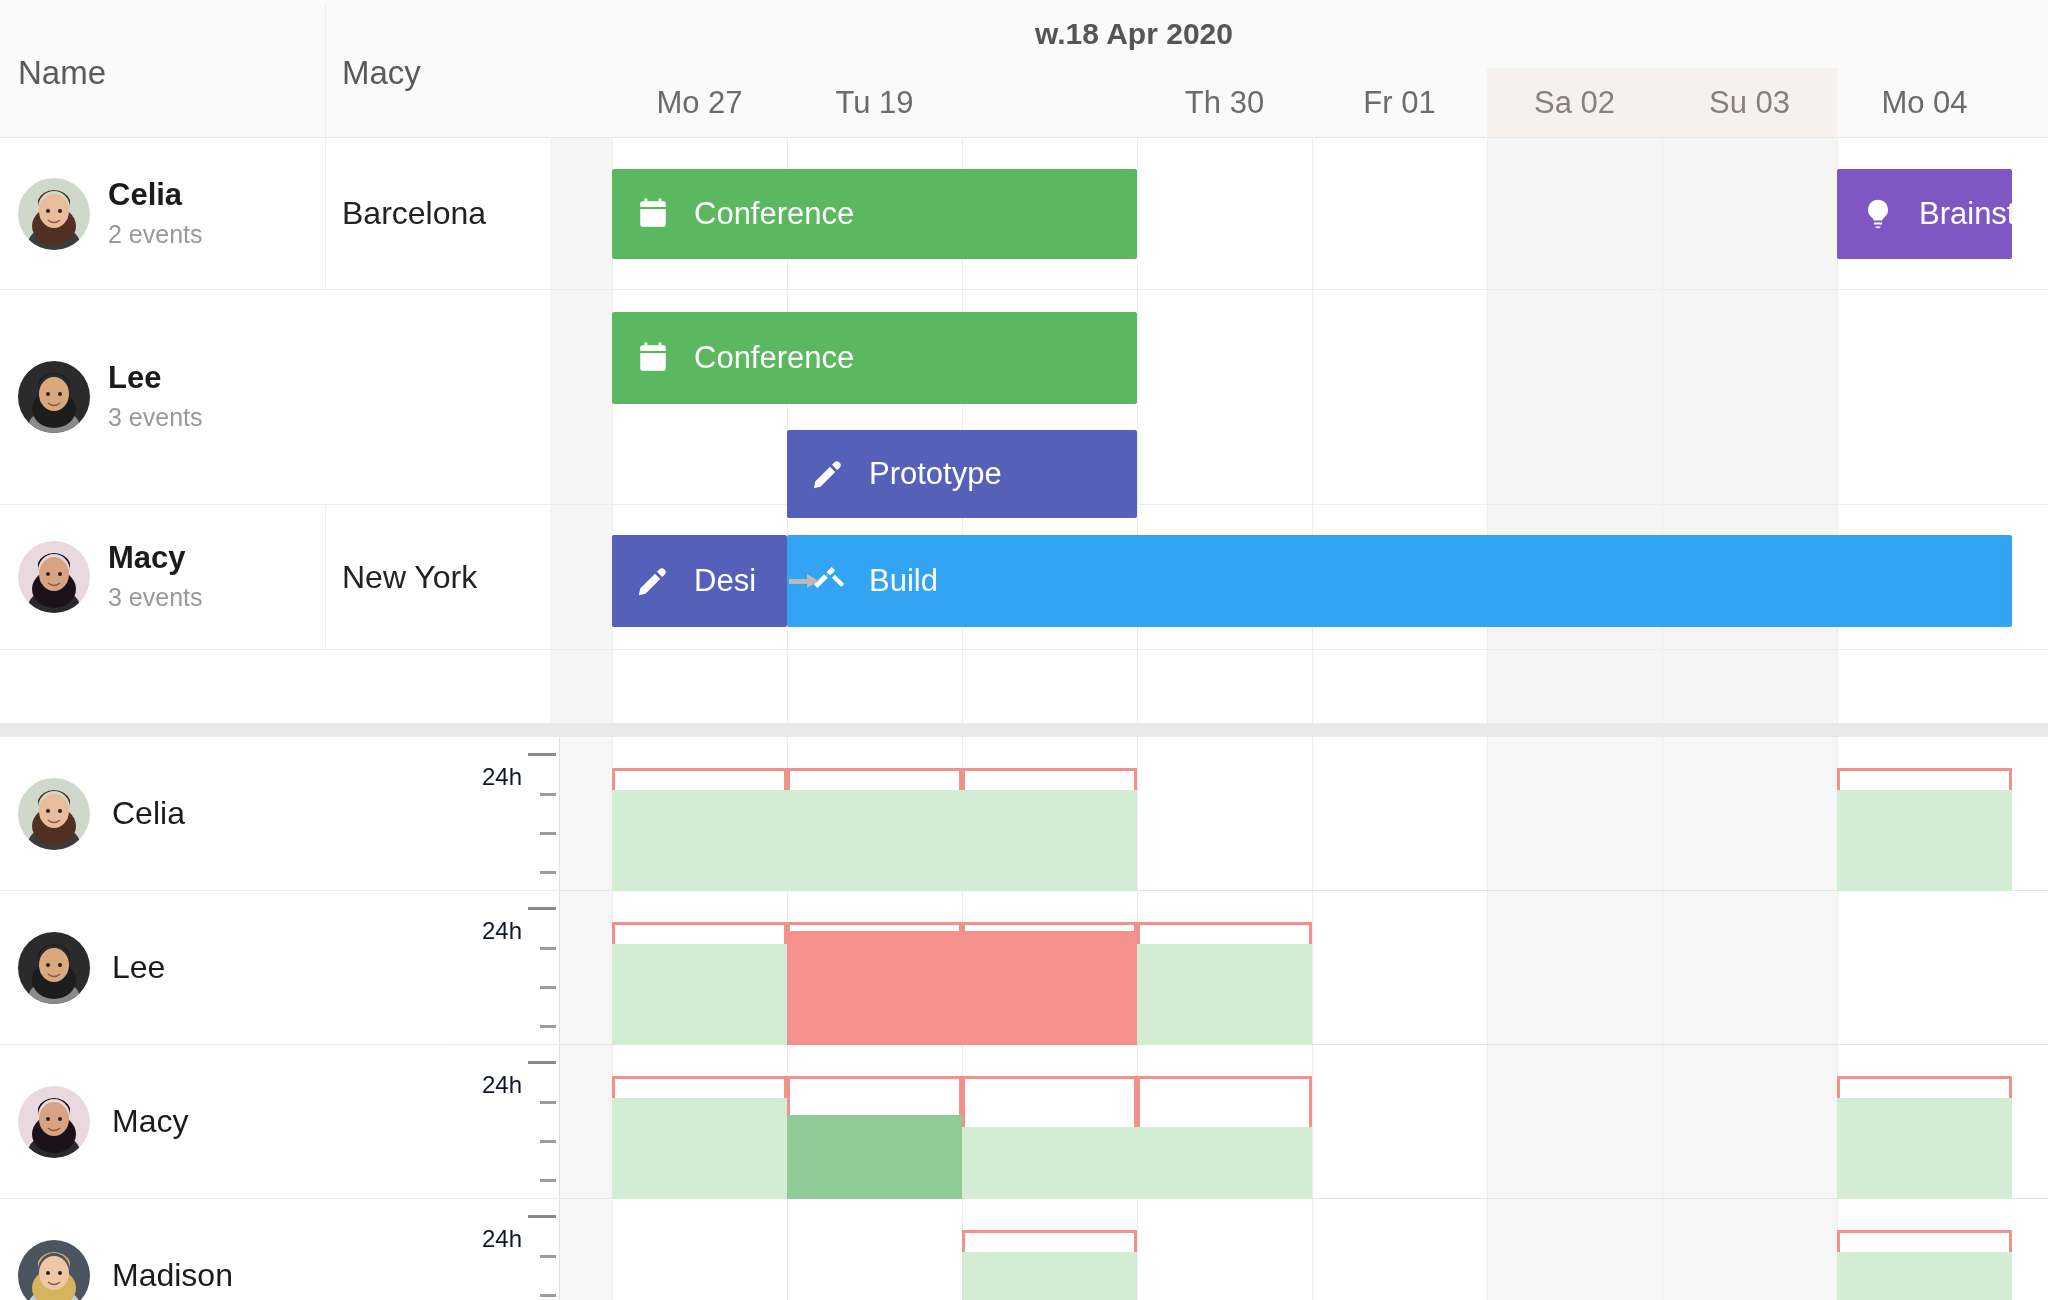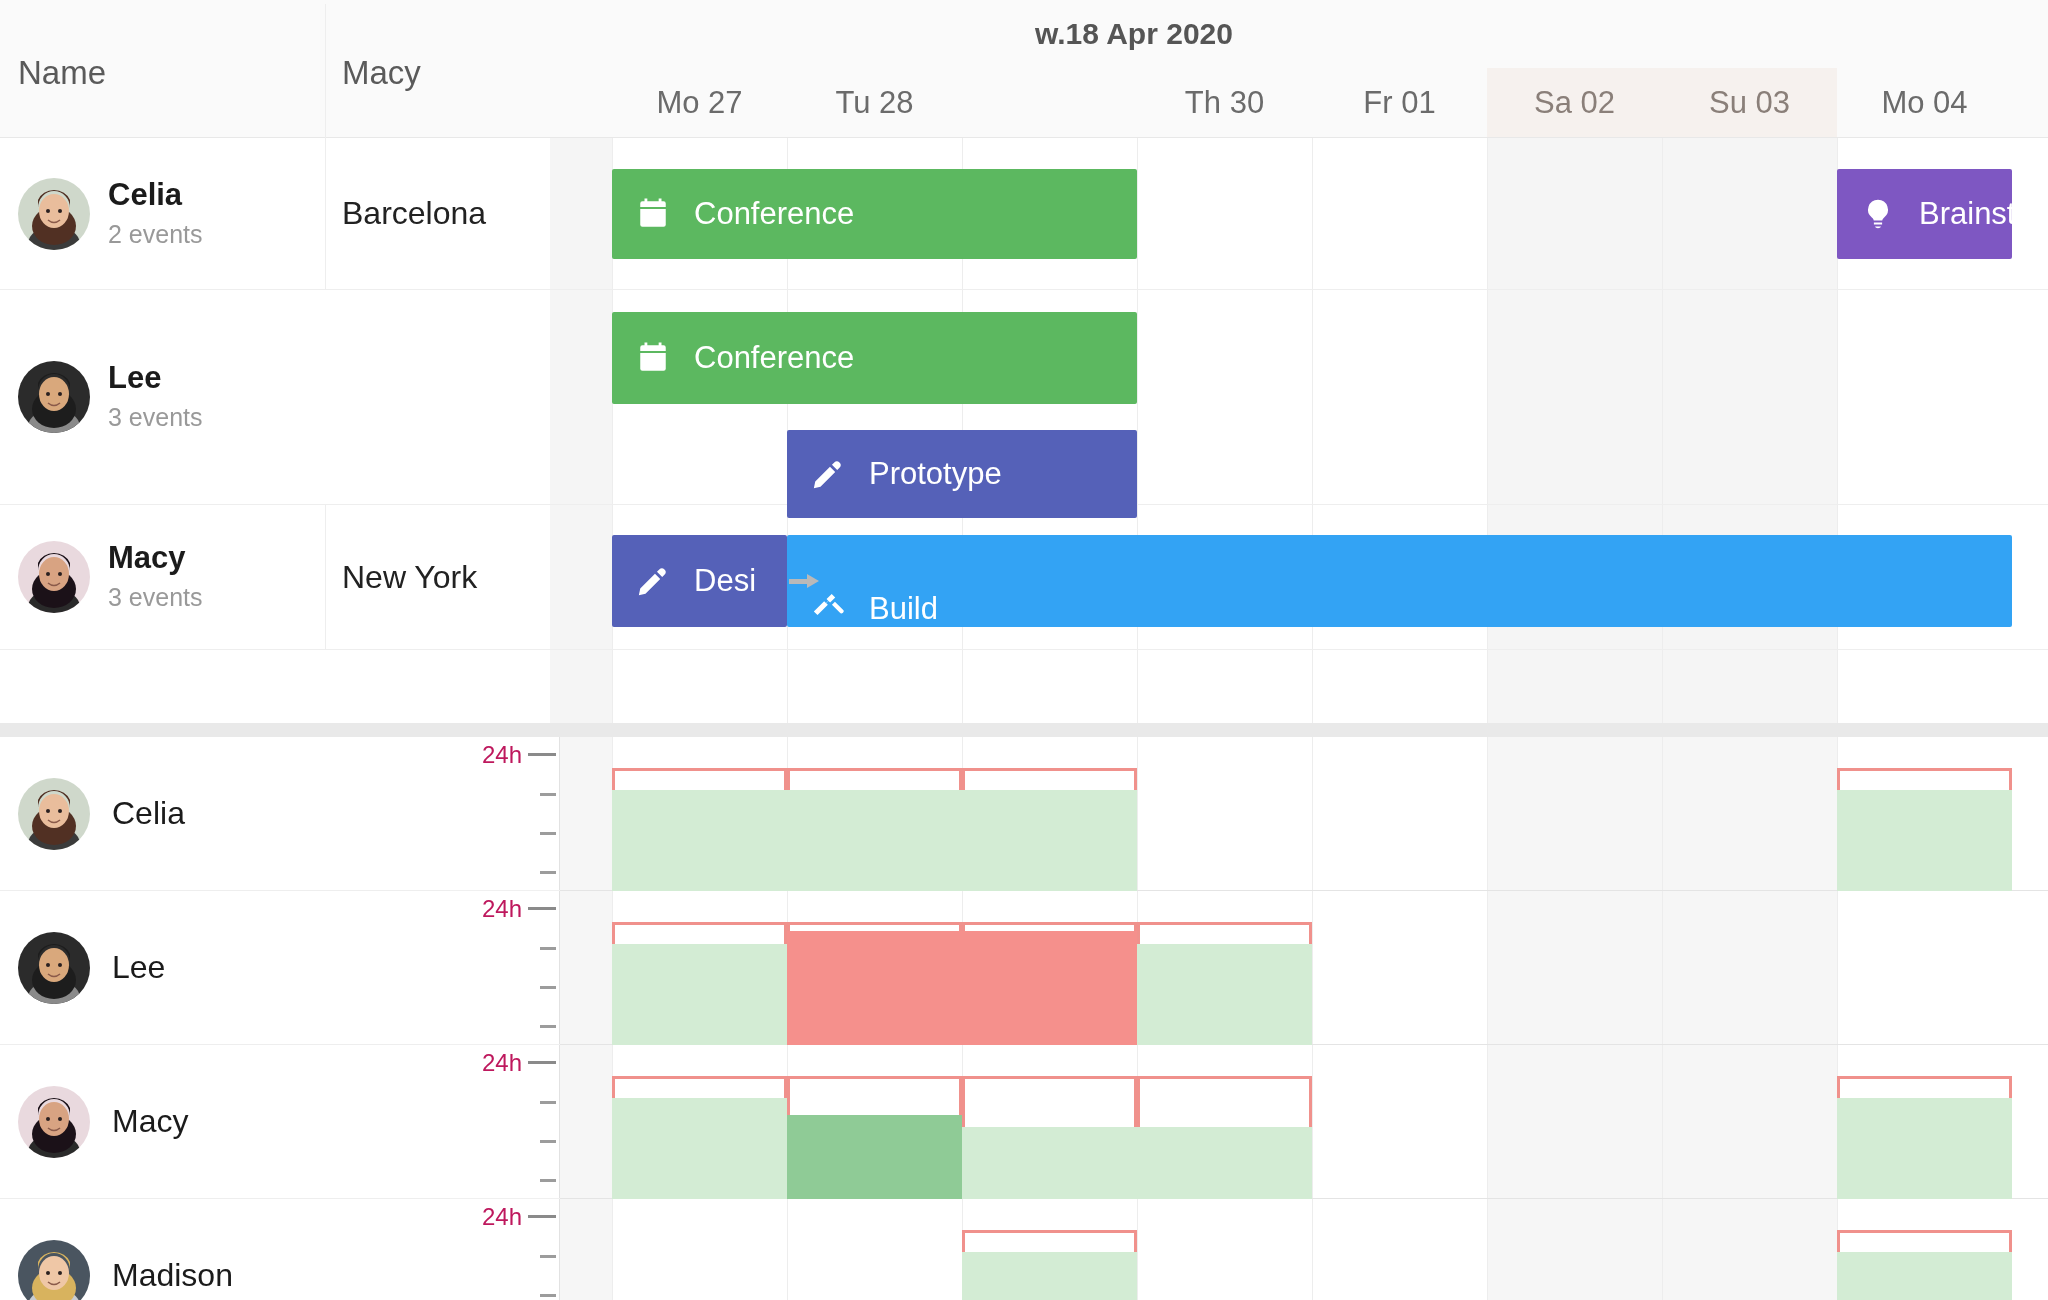--- a/index.html
+++ b/index.html
@@ -137,22 +137,22 @@
   .lrow .avatar { margin-left: 18px; margin-right: 22px; }
   .lname { font-size: 32px; color: #1b1b1b; }
 
   .axis-col {
     position: absolute; left: 450px; top: 0; width: 110px; height: 563px;
     background: #ffffff; z-index: 25;
     border-right: 1px solid #e2e2e2;
   }
   .axis-cell { position: relative; width: 110px; height: 154px; border-bottom: 1px solid #f0f0f0; }
   .axis-lab {
-    position: absolute; right: 38px; top: 6px;
-    font-size: 24px; color: #be185d; line-height: 1;
+    position: absolute; right: 38px; top: 28px;
+    font-size: 24px; color: #0f172a; line-height: 1;
   }
   .tick { position: absolute; right: 4px; height: 3px; background: #8a8a8a; }
   .tick.major { width: 28px; }
   .tick.minor { width: 16px; background: #9c9c9c; }
 
   .hist-area {
     position: absolute; left: 560px; top: 0; right: 0; height: 563px;
     background: #ffffff; overflow: hidden;
   }
   .hist-colbg { position: absolute; top: 0; height: 563px; }
@@ -180,21 +180,21 @@
 
 <div id="app">
 
   <div class="top-panel">
 
     <div class="tl-headwrap">
       <div class="tl-weektitle">w.18 Apr 2020</div>
       <div class="tl-days" id="tl-days">
           <div class="tl-day" style="left: -113px; width: 175px;">26</div>
           <div class="tl-day" style="left: 62px; width: 175px;">Mo 27</div>
-          <div class="tl-day" style="left: 237px; width: 175px;">Tu 28</div>
+          <div class="tl-day" style="left: 237px; width: 175px;">Tu 19</div>
           <div class="tl-day" style="left: 587px; width: 175px;">Th 30</div>
           <div class="tl-day" style="left: 762px; width: 175px;">Fr 01</div>
           <div class="tl-day weekend" style="left: 937px; width: 175px;">Sa 02</div>
           <div class="tl-day weekend" style="left: 1112px; width: 175px;">Su 03</div>
           <div class="tl-day" style="left: 1287px; width: 175px;">Mo 04</div>
         </div>
     </div>
 
     <div class="tl-body" id="tl-body">
         <div class="tl-colbg shade" style="left: -113px; width: 175px;"></div>
@@ -244,21 +244,21 @@
           <span class="ev-label">Desi</span>
         </div>
         <div class="ev-bar" style="left: 237px; width: 350px; top: 292px; height: 88px; background: rgb(85, 97, 184);">
           <span class="ico">
             <svg viewBox="0 0 24 24">
               <path d="M20.1 3.9a2.6 2.6 0 0 0-3.7 0l-1.6 1.6 3.7 3.7 1.6-1.6a2.6 2.6 0 0 0 0-3.7zM13.4 6.9 3 17.3 2 22l4.7-1 10.4-10.4-3.7-3.7z"></path>
             </svg>
           </span>
           <span class="ev-label">Prototype</span>
         </div>
-        <div class="ev-bar" style="left: 237px; width: 1225px; top: 397px; height: 92px; background: rgb(51, 163, 244); align-items: flex-end;">
+        <div class="ev-bar" style="left: 237px; width: 1225px; top: 397px; height: 92px; background: rgb(51, 163, 244);">
           <span class="ico">
             <svg viewBox="0 0 24 24">
               <path d="M14.6 2.1 11 5.7l1.3 1.3-1.6 1.6-1.4-1.4L2 14.5 4.6 17l7.3-7.3-1.3-1.3 1.6-1.6 1.3 1.3 3.6-3.6-2.5-2.4zM16.9 7.6l-2.1 2.1 5.5 5.5a1.5 1.5 0 1 0 2.1-2.1l-5.5-5.5z"></path>
             </svg>
           </span>
           <span class="ev-label">Build</span>
         </div>
         <div class="link-arrow" style="left: 239px; top: 436px; width: 30px;">
           <span class="shaft" style="width:20px"></span>
           <span class="head" style="left:18px"></span>

